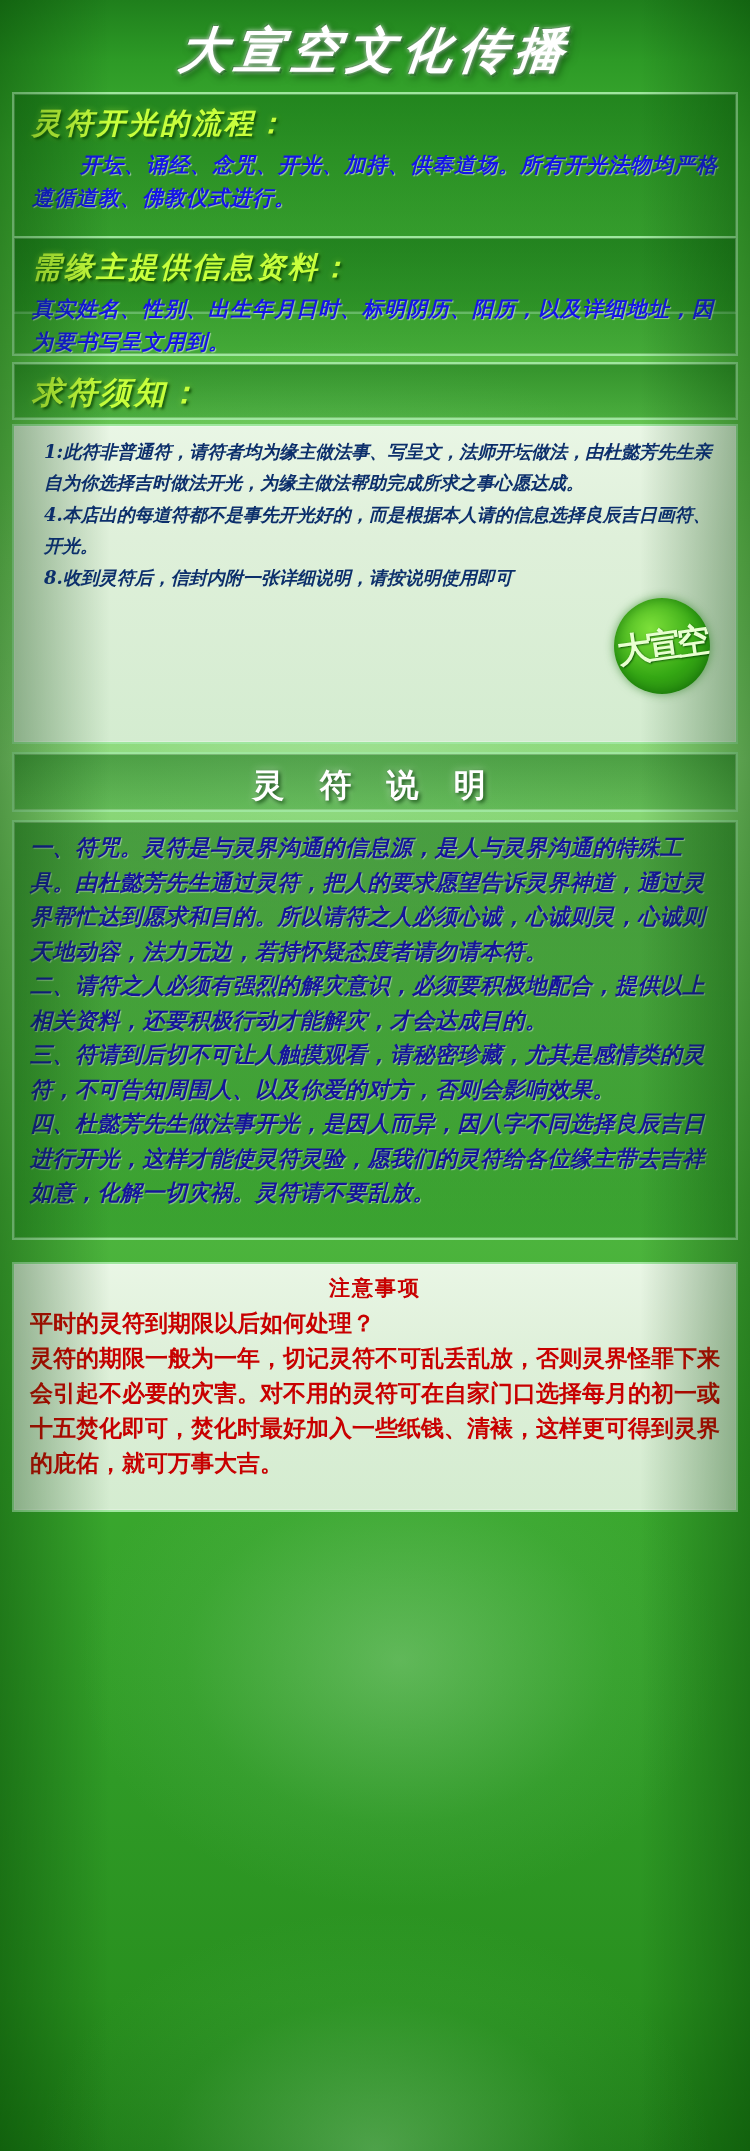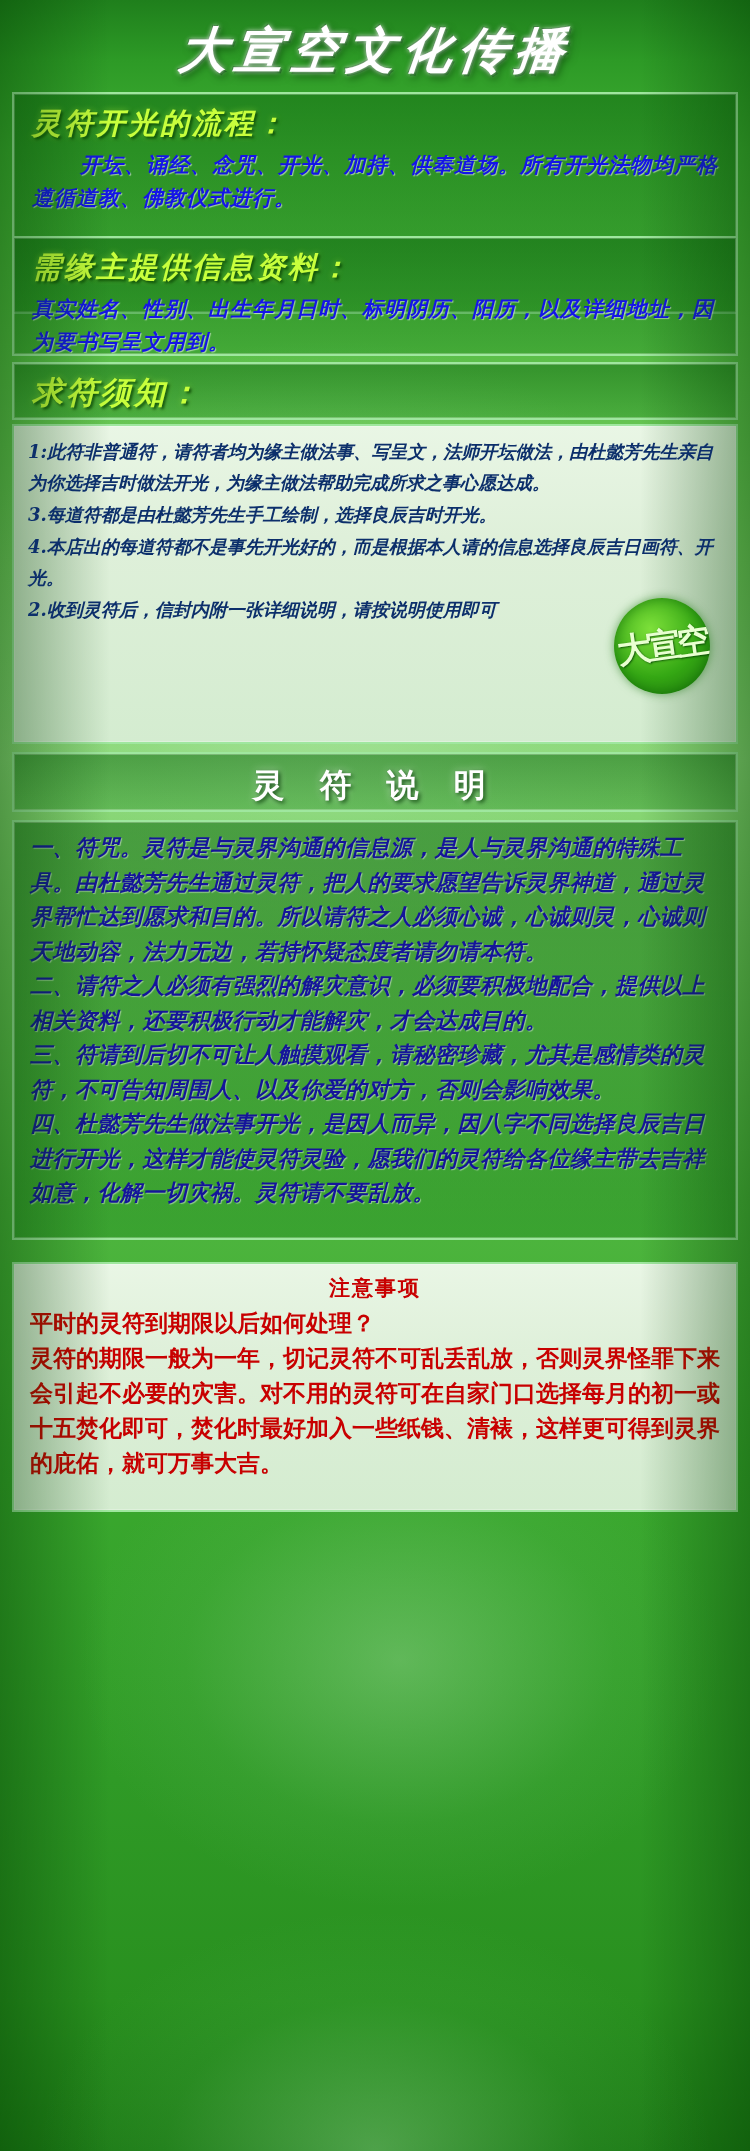--- a/index.html
+++ b/index.html
@@ -114,21 +114,21 @@
     font-family: "DejaVu Serif", "Liberation Serif", serif;
     font-style: italic;
     font-weight: bold;
     font-size: 18px;
     line-height: 31px;
     color: #0c2f6b;
     padding: 10px 14px 0 14px;
     position: relative;
     z-index: 2;
   }
-  .notice-list p { margin: 0 0 1px 0; }
+  .notice-list p { margin: 0 0 1px 16px; }
 
   
   .seal {
     position: absolute;
     right: 26px; top: 172px;
     width: 96px; height: 96px;
     border-radius: 50%;
     background: radial-gradient(circle at 38% 32%, #7de03a 0%, #35a814 55%, #1d7a0c 100%);
     box-shadow: 0 0 10px rgba(30,120,20,0.6), inset 0 0 14px rgba(0,80,0,0.5);
     z-index: 1;
@@ -225,23 +225,22 @@
   <div class="panel dark" id="sec-notice-head">
     <div class="head-green big">求符须知：</div>
   </div>
 
   <div class="panel light" id="sec-notice-body">
     <div class="seal">
       <span class="seal-text">大宣空</span>
     </div>
     <div class="notice-list">
       <p>1:此符非普通符，请符者均为缘主做法事、写呈文，法师开坛做法，由杜懿芳先生亲自为你选择吉时做法开光，为缘主做法帮助完成所求之事心愿达成。</p>
-      <p>3.每道符都是由杜懿芳先生手工绘制，选择良辰吉时开光。</p>
       <p>4.本店出的每道符都不是事先开光好的，而是根据本人请的信息选择良辰吉日画符、开光。</p>
-      <p>2.收到灵符后，信封内附一张详细说明，请按说明使用即可</p>
+      <p>8.收到灵符后，信封内附一张详细说明，请按说明使用即可</p>
     </div>
   </div>
 
   <div class="panel dark" id="sec-explain-head">
     <div class="head-white">灵 符 说 明</div>
   </div>
 
   <div class="panel dark" id="sec-explain">
     <div class="explain-text">
       <p>一、符咒。灵符是与灵界沟通的信息源，是人与灵界沟通的特殊工具。由杜懿芳先生通过灵符，把人的要求愿望告诉灵界神道，通过灵界帮忙达到愿求和目的。所以请符之人必须心诚，心诚则灵，心诚则天地动容，法力无边，若持怀疑态度者请勿请本符。</p>

